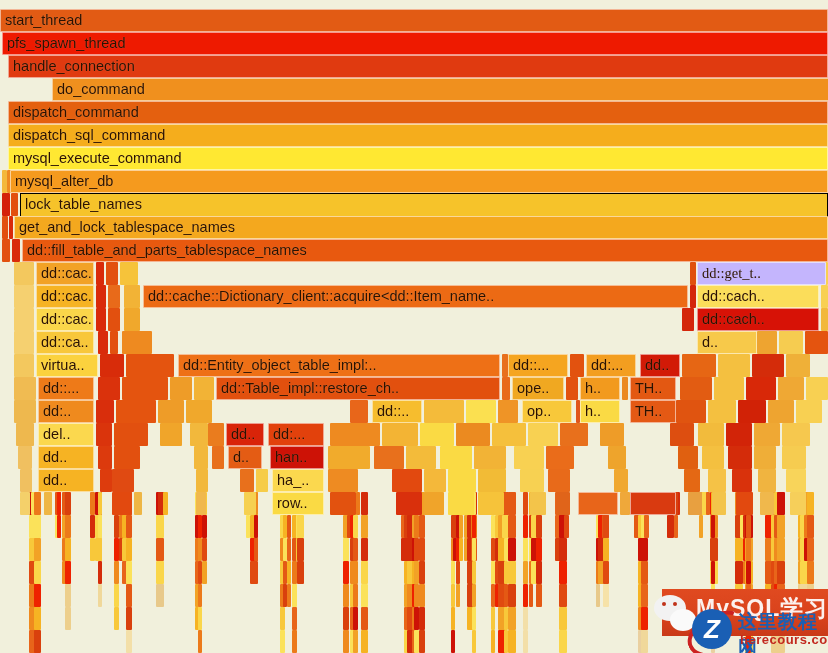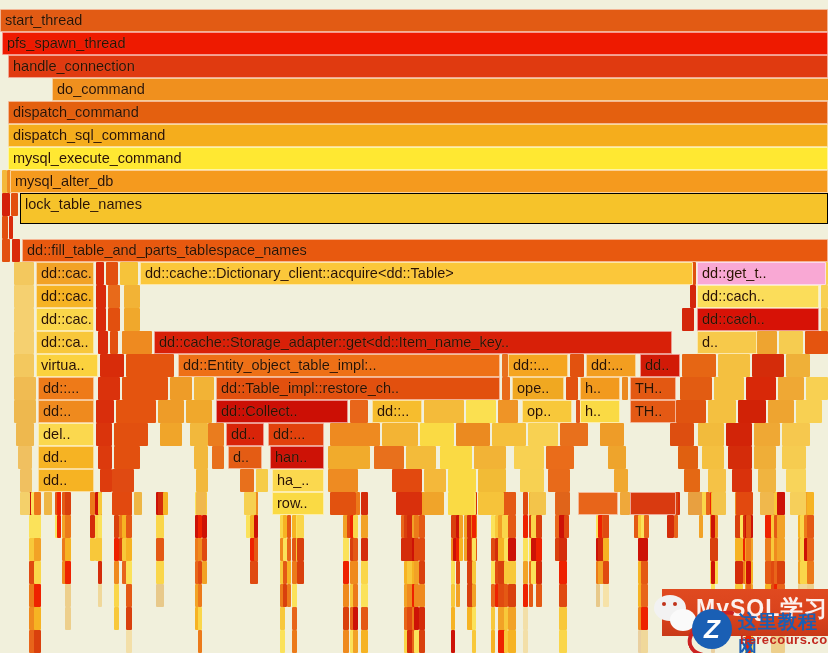--- a/index.html
+++ b/index.html
@@ -690,43 +690,42 @@
     <div class="frame noborder" style="left: 7px; top: 170px; width: 3px; height: 23px; background: rgb(238, 138, 32);"></div>
     <div class="frame" title="pfs_spawn_thread" style="left: 2px; top: 32px; width: 826px; height: 23px; background: rgb(238, 26, 0);">pfs_spawn_thread</div>
     <div class="frame" title="start_thread" style="left: 0px; top: 9px; width: 828px; height: 23px; background: rgb(226, 91, 20);">start_thread</div>
     <div class="frame" title="handle_connection" style="left: 8px; top: 55px; width: 820px; height: 23px; background: rgb(224, 58, 16);">handle_connection</div>
     <div class="frame" title="do_command" style="left: 8px; top: 78px; width: 820px; height: 23px; background: rgb(240, 144, 30); margin-left: 44px;">do_command</div>
     <div class="frame" title="dispatch_sql_command" style="left: 8px; top: 124px; width: 820px; height: 23px; background: rgb(245, 173, 28);">dispatch_sql_command</div>
     <div class="frame" title="dispatch_command" style="left: 8px; top: 101px; width: 820px; height: 23px; background: rgb(228, 96, 15);">dispatch_command</div>
     <div class="frame" title="mysql_execute_command" style="left: 8px; top: 147px; width: 820px; height: 23px; background: rgb(255, 232, 50);">mysql_execute_command</div>
     <div class="frame" title="mysql_alter_db" style="left: 10px; top: 170px; width: 818px; height: 23px; background: rgb(245, 154, 30);">mysql_alter_db</div>
     <div class="frame sel" title="lock_table_names" style="left: 20px; top: 193px; width: 808px; height: 31px; background: rgb(246, 195, 42);">lock_table_names</div>
+    <div class="frame" title="get_and_lock_tablespace_names" style="left: 14px; top: 216px; width: 814px; height: 23px; background: rgb(244, 168, 30);">get_and_lock_tablespace_names</div>
     <div class="frame" title="dd::fill_table_and_parts_tablespace_names" style="left: 22px; top: 239px; width: 806px; height: 23px; background: rgb(232, 89, 15);">dd::fill_table_and_parts_tablespace_names</div>
     <div class="frame" title="dd::cac.." style="left: 36px; top: 262px; width: 58px; height: 23px; background: rgb(242, 162, 38);">dd::cac..</div>
-    <div class="frame" title="dd::cache::Dictionary_client::acquire&lt;dd::Table&gt;" style="left: 140px; top: 262px; width: 553px; height: 23px; background: rgb(251, 199, 58);">dd::cache::Dictionary_client::acquire&lt;dd::Table&gt;</div>
-    <div class="frame" title="dd::get_t.." style="left: 697px; top: 262px; width: 129px; height: 23px; background: #f9a8d4;">dd::get_t..</div>
+    <div class="frame" title="dd::get_t.." style="left: 697px; top: 262px; width: 129px; height: 23px; background: #c4b5fd; font-family: Liberation Serif, serif;">dd::get_t..</div>
     <div class="frame" title="dd::cac.." style="left: 36px; top: 285px; width: 58px; height: 23px; background: rgb(246, 179, 35);">dd::cac..</div>
+    <div class="frame" title="dd::cache::Dictionary_client::acquire&lt;dd::Item_name.." style="left: 143px; top: 285px; width: 545px; height: 23px; background: rgb(236, 106, 20);">dd::cache::Dictionary_client::acquire&lt;dd::Item_name..</div>
     <div class="frame" title="dd::cach.." style="left: 697px; top: 285px; width: 122px; height: 23px; background: rgb(251, 221, 90);">dd::cach..</div>
     <div class="frame" title="dd::cac.." style="left: 36px; top: 308px; width: 58px; height: 23px; background: rgb(250, 214, 74);">dd::cac..</div>
     <div class="frame" title="dd::cach.." style="left: 697px; top: 308px; width: 122px; height: 23px; background: rgb(215, 18, 6);">dd::cach..</div>
     <div class="frame" title="dd::ca.." style="left: 36px; top: 331px; width: 58px; height: 23px; background: rgb(248, 199, 58);">dd::ca..</div>
-    <div class="frame" title="dd::cache::Storage_adapter::get&lt;dd::Item_name_key.." style="left: 154px; top: 331px; width: 518px; height: 23px; background: rgb(216, 32, 8);">dd::cache::Storage_adapter::get&lt;dd::Item_name_key..</div>
     <div class="frame" title="d.." style="left: 697px; top: 331px; width: 60px; height: 23px; background: rgb(247, 201, 74);">d..</div>
     <div class="frame" title="virtua.." style="left: 36px; top: 354px; width: 62px; height: 23px; background: rgb(251, 210, 62);">virtua..</div>
     <div class="frame" title="dd::Entity_object_table_impl:.." style="left: 178px; top: 354px; width: 322px; height: 23px; background: rgb(238, 112, 22);">dd::Entity_object_table_impl:..</div>
     <div class="frame" title="dd::..." style="left: 508px; top: 354px; width: 60px; height: 23px; background: rgb(245, 165, 32);">dd::...</div>
     <div class="frame" title="dd:..." style="left: 586px; top: 354px; width: 50px; height: 23px; background: rgb(243, 158, 32);">dd:...</div>
     <div class="frame" title="dd.." style="left: 640px; top: 354px; width: 40px; height: 23px; background: rgb(210, 26, 7);">dd..</div>
     <div class="frame" title="dd::..." style="left: 38px; top: 377px; width: 56px; height: 23px; background: rgb(238, 122, 24);">dd::...</div>
     <div class="frame" title="dd::Table_impl::restore_ch.." style="left: 216px; top: 377px; width: 284px; height: 23px; background: rgb(226, 80, 14);">dd::Table_impl::restore_ch..</div>
     <div class="frame" title="ope.." style="left: 512px; top: 377px; width: 52px; height: 23px; background: rgb(240, 168, 33);">ope..</div>
     <div class="frame" title="h.." style="left: 580px; top: 377px; width: 40px; height: 23px; background: rgb(242, 154, 30);">h..</div>
     <div class="frame" title="TH.." style="left: 630px; top: 377px; width: 46px; height: 23px; background: rgb(227, 88, 18);">TH..</div>
     <div class="frame" title="dd:.." style="left: 38px; top: 400px; width: 56px; height: 23px; background: rgb(239, 138, 30);">dd:..</div>
-    <div class="frame" title="dd::Collect.." style="left: 216px; top: 400px; width: 132px; height: 23px; background: rgb(204, 15, 5);">dd::Collect..</div>
     <div class="frame" title="dd::.." style="left: 372px; top: 400px; width: 50px; height: 23px; background: rgb(246, 189, 46);">dd::..</div>
     <div class="frame" title="op.." style="left: 522px; top: 400px; width: 50px; height: 23px; background: rgb(248, 200, 58);">op..</div>
     <div class="frame" title="h.." style="left: 580px; top: 400px; width: 40px; height: 23px; background: rgb(250, 218, 68);">h..</div>
     <div class="frame" title="TH.." style="left: 630px; top: 400px; width: 46px; height: 23px; background: rgb(228, 89, 20);">TH..</div>
     <div class="frame" title="del.." style="left: 38px; top: 423px; width: 56px; height: 23px; background: rgb(251, 216, 78);">del..</div>
     <div class="frame" title="dd.." style="left: 226px; top: 423px; width: 38px; height: 23px; background: rgb(217, 36, 9);">dd..</div>
     <div class="frame" title="dd:..." style="left: 268px; top: 423px; width: 56px; height: 23px; background: rgb(226, 65, 12);">dd:...</div>
     <div class="frame" title="dd.." style="left: 38px; top: 446px; width: 56px; height: 23px; background: rgb(246, 179, 35);">dd..</div>
     <div class="frame" title="d.." style="left: 228px; top: 446px; width: 34px; height: 23px; background: rgb(228, 92, 20);">d..</div>
     <div class="frame" title="han.." style="left: 270px; top: 446px; width: 54px; height: 23px; background: rgb(205, 18, 6);">han..</div>

